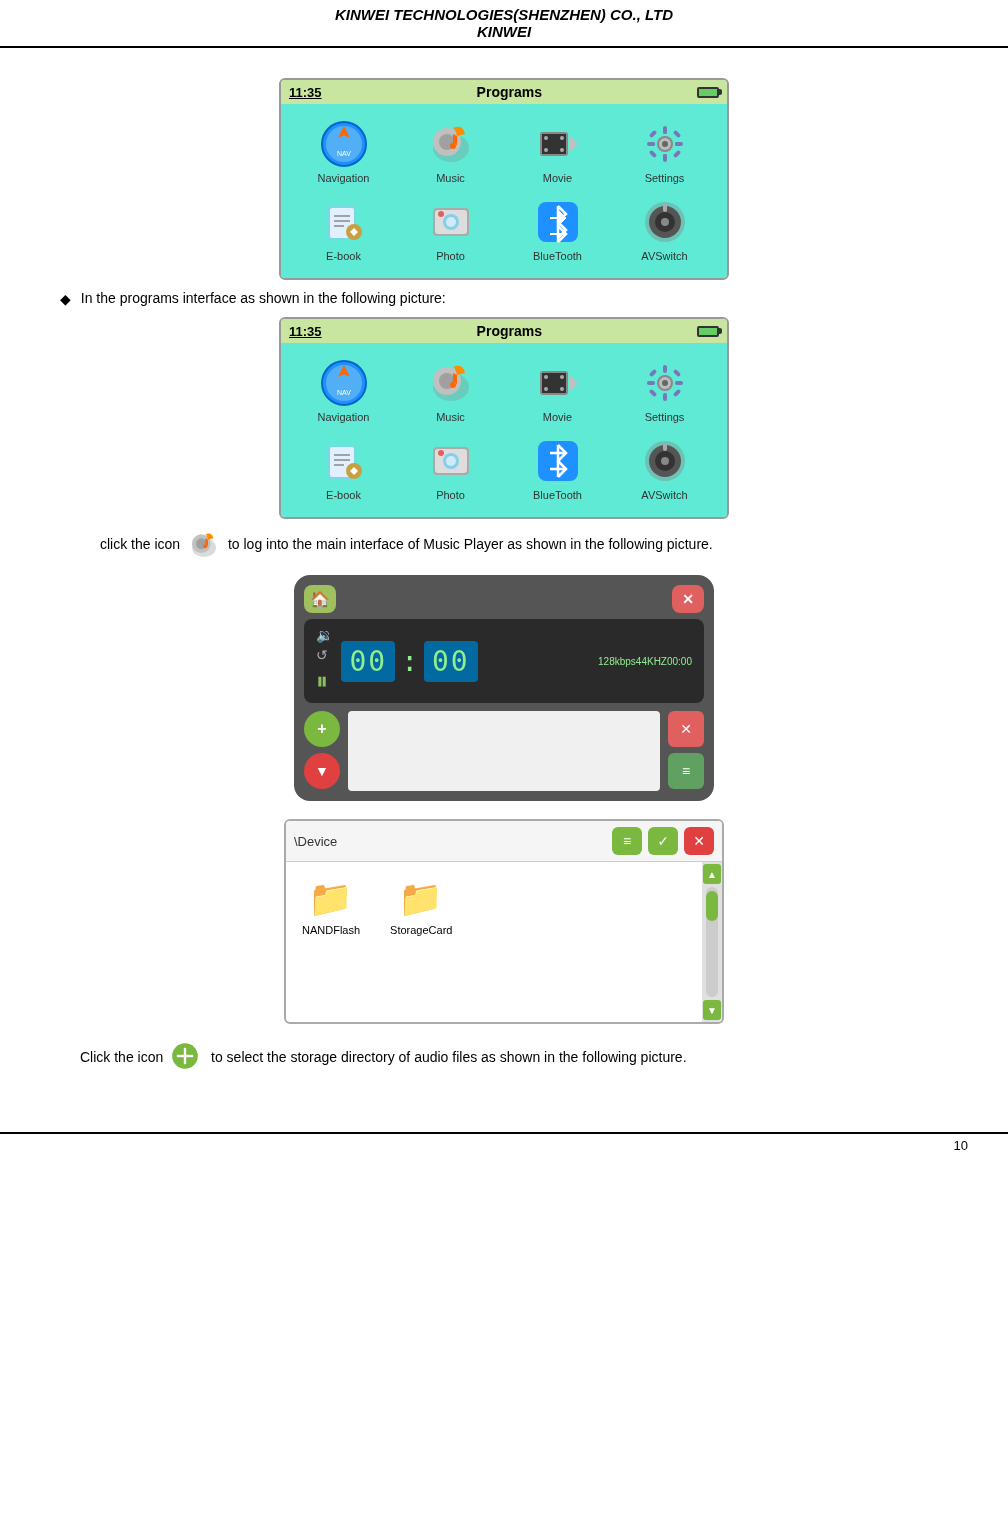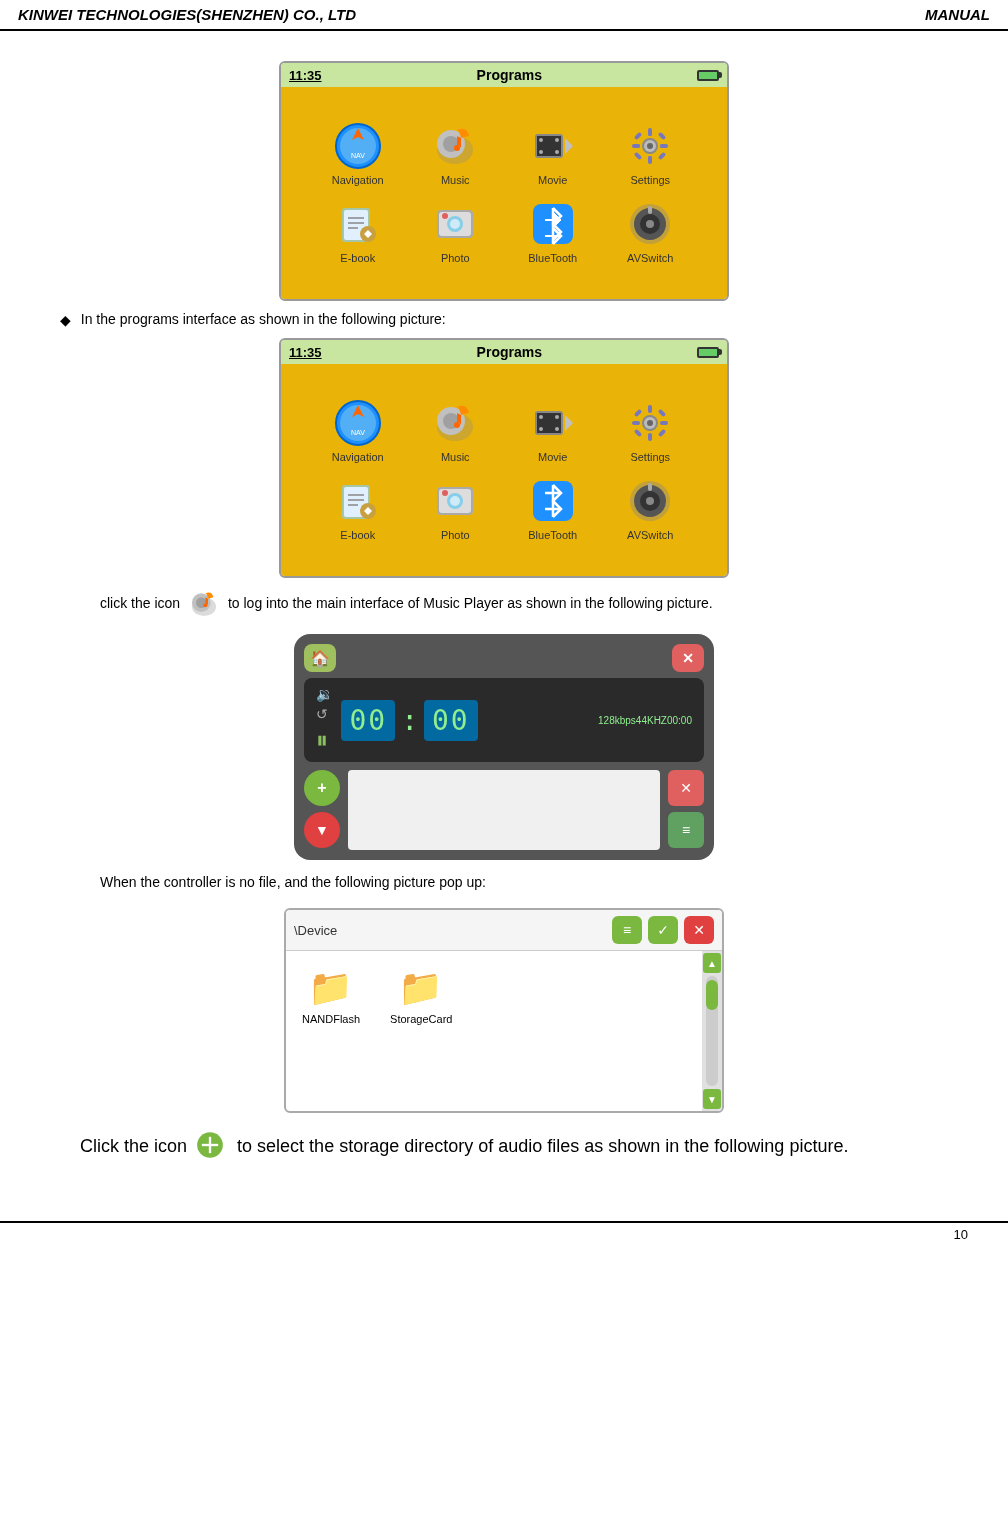--- a/index.html
+++ b/index.html
@@ -13,20 +13,21 @@
     }
 
     
     .page-header {
       display: flex;
       justify-content: space-between;
       align-items: center;
       padding: 6px 18px;
       border-bottom: 2px solid #000;
       margin-bottom: 10px;
+      flex-direction: column;
     }
     .page-header .company {
       font-size: 15px;
       font-weight: bold;
       font-style: italic;
     }
     .page-header .manual {
       font-size: 15px;
       font-weight: bold;
       font-style: italic;
@@ -86,22 +87,22 @@
       height: 6px;
       background: #333;
       position: absolute;
       right: -5px;
       top: 50%;
       transform: translateY(-50%);
       border-radius: 0 2px 2px 0;
     }
 
     .screen-body {
-      background: #eab308;
-      padding: 27px;
+      background: #5eead4;
+      padding: 8px;
     }
 
     
     .app-grid {
       display: grid;
       grid-template-columns: repeat(4, 1fr);
       gap: 6px;
       padding: 4px;
     }
     .app-item {
@@ -412,36 +413,36 @@
       height: 30px;
       background: #7ab840;
       border-radius: 6px;
       position: absolute;
       top: 4px;
     }
 
     
     .bottom-text {
       margin: 10px 40px;
-      font-size: 18px;
+      font-size: 14px;
       line-height: 1.6;
     }
 
     
     .app-svg {
       width: 48px;
       height: 48px;
     }
   </style>
 </head>
 <body>
 
 <div class="page-header">
   <span class="company">KINWEI TECHNOLOGIES(SHENZHEN) CO., LTD</span>
-  <span class="manual">MANUAL</span>
+  <span class="manual">KINWEI</span>
 </div>
 
 <div class="content">
 
   <div class="screen-container">
     <div class="phone-screen">
       <div class="screen-header">
         <span class="time">11:35</span>
         <span class="title">Programs</span>
         <span class="battery">
@@ -753,23 +754,20 @@
         </div>
         <div class="mp-playlist"></div>
         <div class="mp-right-btns">
           <div class="mp-icon-btn">✕</div>
           <div class="mp-icon-btn2">≡</div>
         </div>
       </div>
     </div>
   </div>
 
-  <div style="margin: 10px 60px;">
-    <span>When the controller is no file, and the following picture pop up:</span>
-  </div>
 
   <div class="screen-container" style="margin: 18px 0; align-items: flex-end;">
     <div class="file-browser">
       <div class="fb-header">
         <span class="fb-path">\Device</span>
         <div class="fb-btn fb-btn-list">≡</div>
         <div class="fb-btn fb-btn-check">✓</div>
         <div class="fb-btn fb-btn-x">✕</div>
       </div>
       <div class="fb-body">

